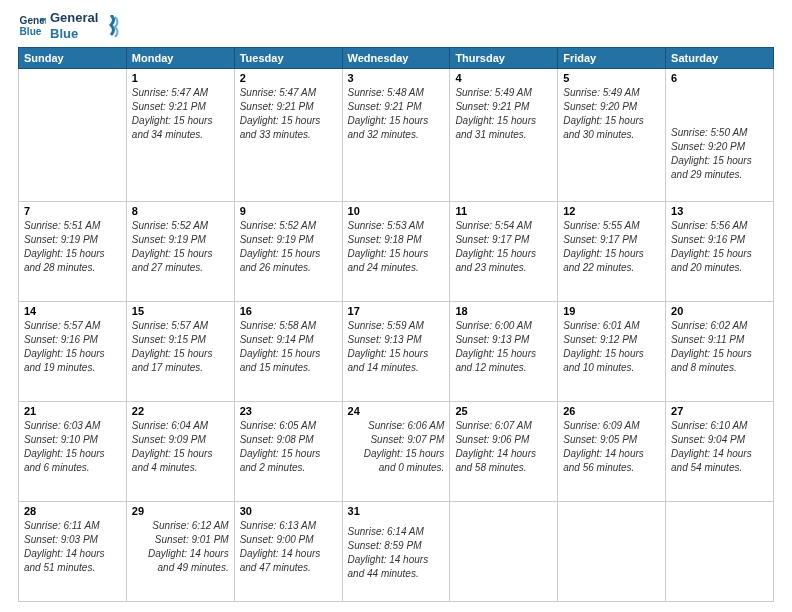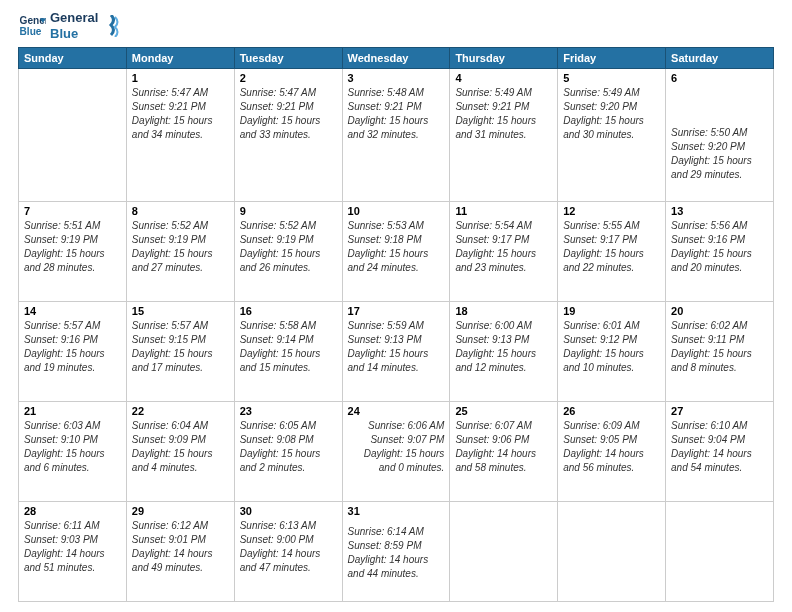--- a/index.html
+++ b/index.html
@@ -326,21 +326,21 @@
         <tr>
           <td>
             <span class="day-number">28</span>
             <div class="day-info" style="white-space: pre-line;">Sunrise: 6:11 AM
 Sunset: 9:03 PM
 Daylight: 14 hours
 and 51 minutes.</div>
           </td>
           <td>
             <span class="day-number">29</span>
-            <div class="day-info" style="white-space: pre-line;">Sunrise: 6:12 AM
+            <div class="day-info" style="white-space: pre-line; text-align: right;">Sunrise: 6:12 AM
 Sunset: 9:01 PM
 Daylight: 14 hours
 and 49 minutes.</div>
           </td>
           <td>
             <span class="day-number">30</span>
             <div class="day-info" style="white-space: pre-line;">Sunrise: 6:13 AM
 Sunset: 9:00 PM
 Daylight: 14 hours
 and 47 minutes.</div>

